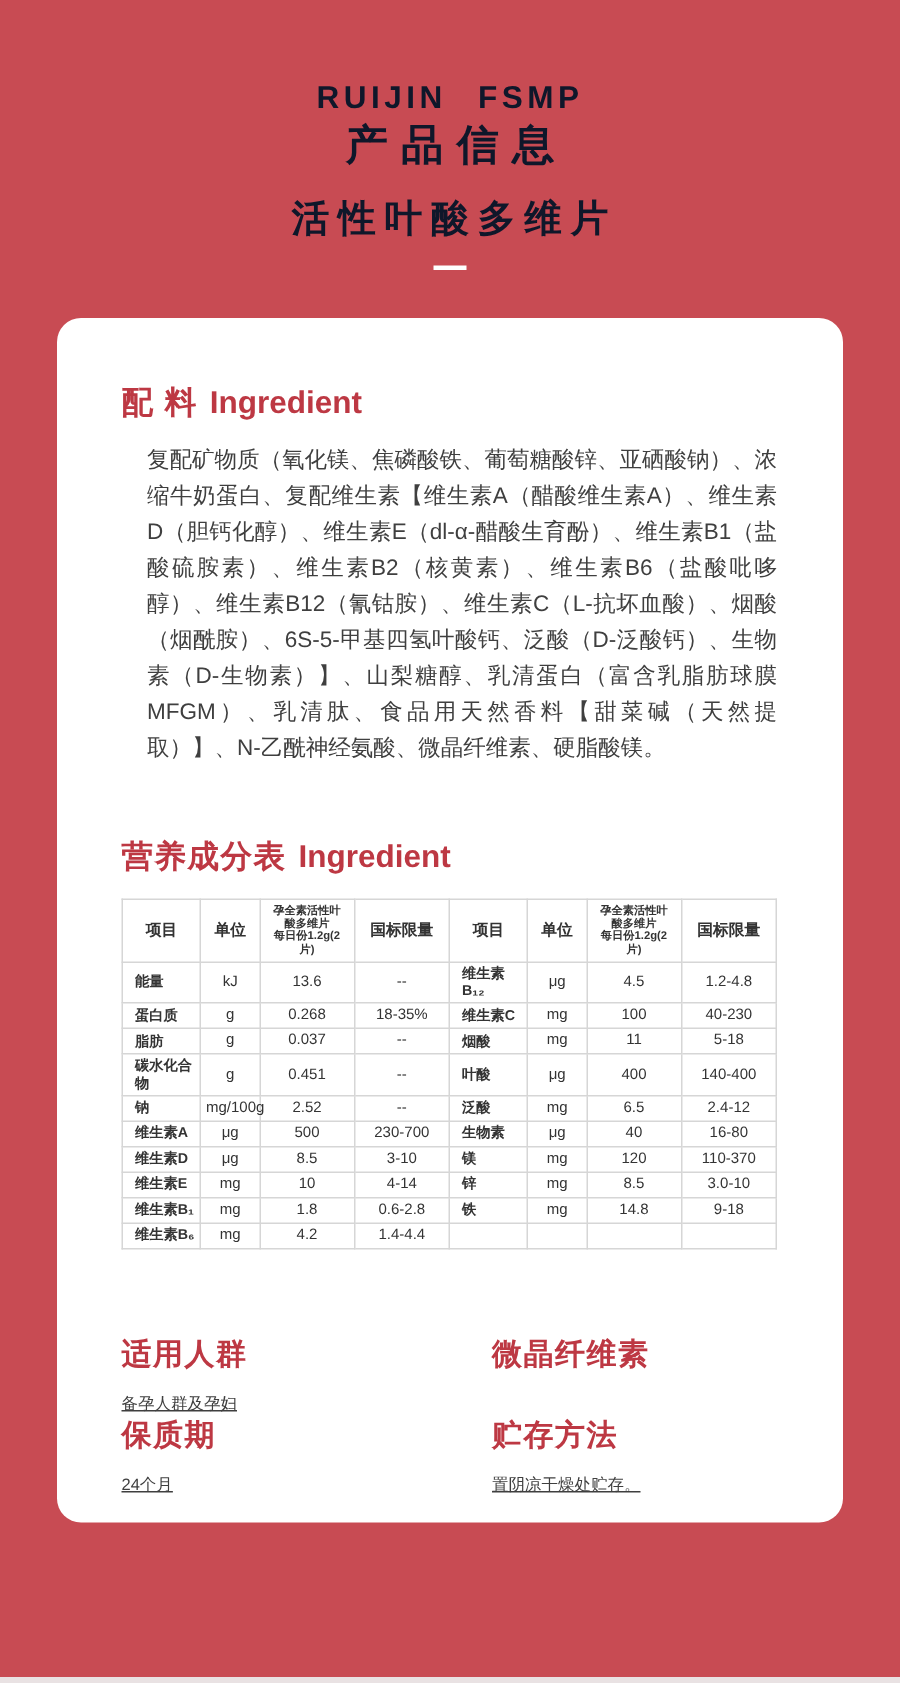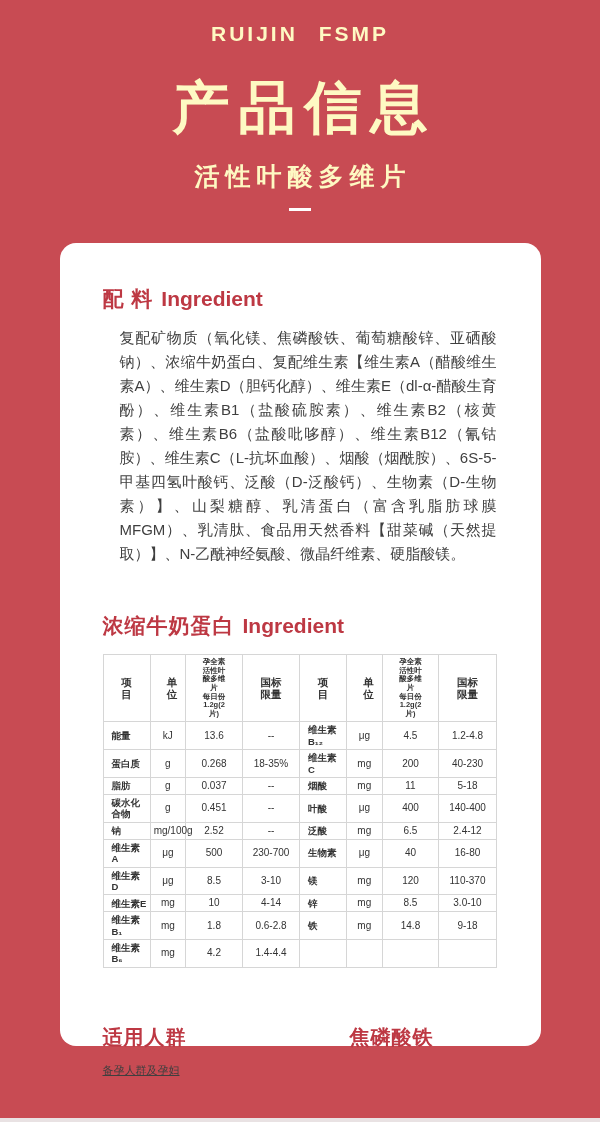--- a/index.html
+++ b/index.html
@@ -9,35 +9,35 @@
   }
   *{margin:0;padding:0;box-sizing:border-box;}
   html,body{width:600px;}
   body{
     height:1122px;
     background:var(--bg);
     font-family:"Liberation Sans","DejaVu Sans",sans-serif;
     position:relative;
     overflow:hidden;
   }
-  .header{ text-align:center; color:#fef9c3; padding-top:22px; }
+  .header{ text-align:center; color:#0f172a; padding-top:54px; }
   .brand{
     font-size:21px; font-weight:bold; letter-spacing:3px; word-spacing:12px;
   }
   .title{
-    margin-top:24px; font-size:57px; font-weight:bold; letter-spacing:9px; text-indent:9px;
+    font-size:28px; font-weight:bold; letter-spacing:9px; text-indent:9px;
   }
   .subtitle{
     margin-top:13px; font-size:25px; font-weight:700; letter-spacing:6px; text-indent:6px;
   }
   .header-divider{
     width:22px; height:3px; background:#ffffff; margin:15px auto 0;
   }
   .card{
-    width:481px; height:803px;
+    width:524px; height:803px;
     margin:32px auto 0;
     background:#ffffff;
     border-radius:16px;
     padding:42px 44px 40px 43px;
   }
   .sec-heading{
     color:var(--accent); font-size:21px; font-weight:bold; letter-spacing:1px;
   }
   .sec-heading .en{ margin-left:8px; letter-spacing:0; }
   .ingredient-body{
@@ -53,36 +53,35 @@
     border-collapse:collapse;
     table-layout:fixed;
     border:1px solid #6e6e6e;
   }
   .nutrition-table th, .nutrition-table td{
     border:1px solid #d6d6d6;
     text-align:center;
     color:#333333;
   }
   .nutrition-table th{
-    font-size:10.5px; font-weight:bold; padding:3px 16px;
+    font-size:10.5px; font-weight:bold; padding:3px 5px;
     white-space:pre-line; line-height:1.15;
   }
   .nutrition-table th.small-th{ font-size:7.5px; }
   .nutrition-table thead tr{ border-bottom:1px solid #bdbdbd; }
   .nutrition-table td{
     font-size:10px; line-height:1.2; padding:2px 3px; height:16px;
   }
   .nutrition-table td.item-col{
     text-align:left; padding-left:8px; font-weight:600; font-size:9.5px;
   }
   .info-grid{
     margin-top:56px;
     display:grid;
     grid-template-columns:247px 1fr;
-    row-gap:62px;
   }
   .info-heading{
     color:var(--accent); font-size:20px; font-weight:bold; letter-spacing:1px;
   }
   .info-body{
     margin-top:12px; font-size:11px; color:var(--text);text-decoration:underline;
   }
   .bottom-strip{
     position:absolute; left:0; bottom:0; width:100%; height:4px;
     background:#e9e2e3;
@@ -102,21 +101,21 @@
 
   <div class="ingredient-section">
     <div class="sec-heading">
       <span>配 料</span><span class="en">Ingredient</span>
     </div>
     <p class="ingredient-body">复配矿物质（氧化镁、焦磷酸铁、葡萄糖酸锌、亚硒酸钠）、浓缩牛奶蛋白、复配维生素【维生素A（醋酸维生素A）、维生素D（胆钙化醇）、维生素E（dl-α-醋酸生育酚）、维生素B1（盐酸硫胺素）、维生素B2（核黄素）、维生素B6（盐酸吡哆醇）、维生素B12（氰钴胺）、维生素C（L-抗坏血酸）、烟酸（烟酰胺）、6S-5-甲基四氢叶酸钙、泛酸（D-泛酸钙）、生物素（D-生物素）】、山梨糖醇、乳清蛋白（富含乳脂肪球膜MFGM）、乳清肽、食品用天然香料【甜菜碱（天然提取）】、N-乙酰神经氨酸、微晶纤维素、硬脂酸镁。</p>
   </div>
 
   <div class="nutrition">
     <div class="sec-heading">
-      <span>浓缩牛奶蛋白</span><span class="en">Ingredient</span>
+      <span>营养成分表</span><span class="en">Ingredient</span>
     </div>
     <table class="nutrition-table">
       <colgroup>
         <col style="width:12%">
           <col style="width:9%">
           <col style="width:14.5%">
           <col style="width:14.5%">
         <col style="width:12%">
           <col style="width:9%">
           <col style="width:14.5%">
@@ -147,21 +146,21 @@
             <td>4.5</td>
             <td>1.2-4.8</td>
           </tr>
           <tr>
             <td class="item-col">蛋白质</td>
             <td>g</td>
             <td>0.268</td>
             <td>18-35%</td>
             <td class="item-col">维生素C</td>
             <td>mg</td>
-            <td>200</td>
+            <td>100</td>
             <td>40-230</td>
           </tr>
           <tr>
             <td class="item-col">脂肪</td>
             <td>g</td>
             <td>0.037</td>
             <td>--</td>
             <td class="item-col">烟酸</td>
             <td>mg</td>
             <td>11</td>
@@ -240,21 +239,21 @@
         </tbody>
     </table>
   </div>
 
   <div class="info-grid">
     <div>
       <div class="info-heading">适用人群</div>
       <p class="info-body">备孕人群及孕妇</p>
     </div>
     <div>
-      <div class="info-heading">焦磷酸铁</div>
+      <div class="info-heading">微晶纤维素</div>
     </div>
     <div>
       <div class="info-heading">保质期</div>
       <p class="info-body">24个月</p>
     </div>
     <div>
       <div class="info-heading">贮存方法</div>
       <p class="info-body">置阴凉干燥处贮存。</p>
     </div>
   </div>

